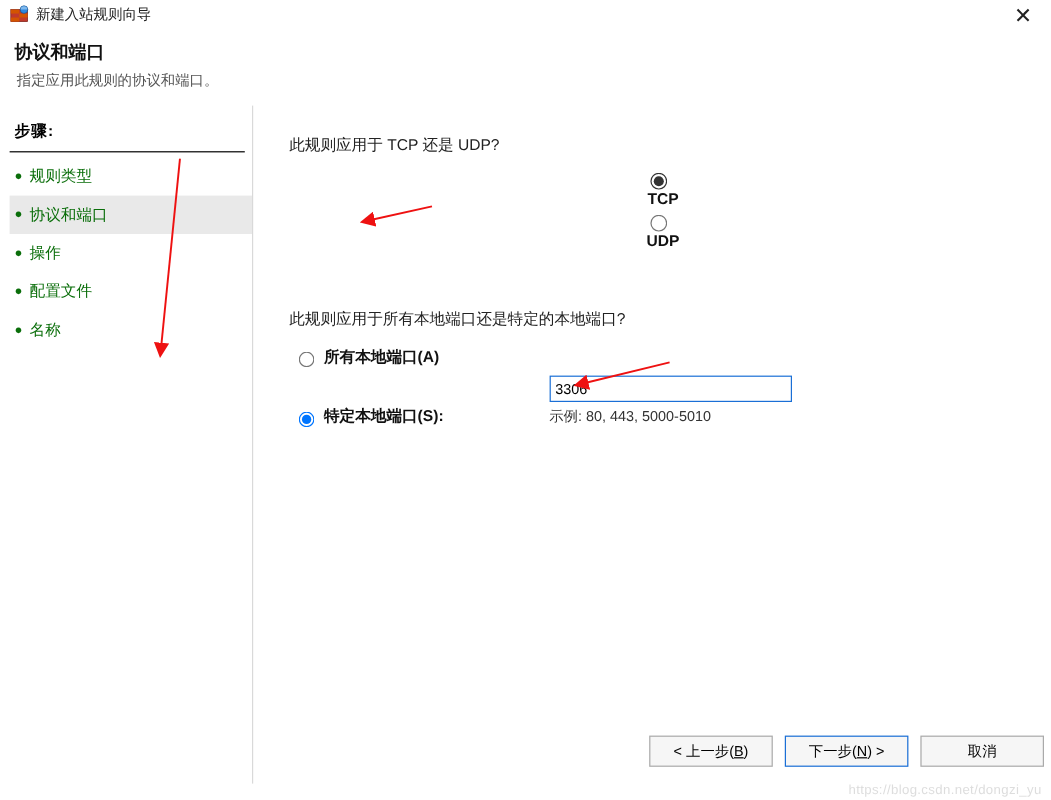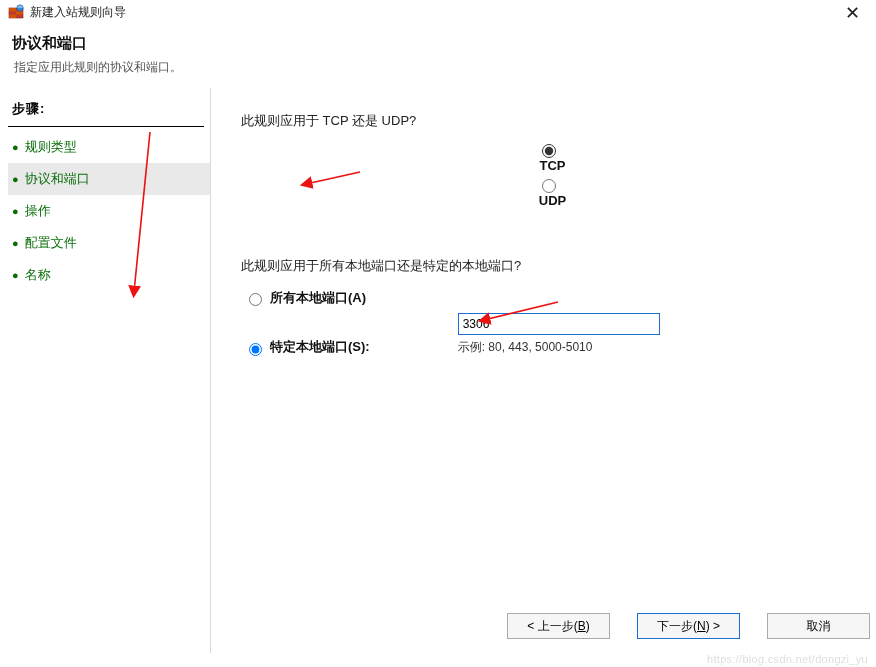--- a/index.html
+++ b/index.html
@@ -135,21 +135,21 @@
     .port-example {
       font-size: 12px;
       color: #333;
       margin-top: 4px;
     }
     .footer {
       position: absolute;
       bottom: 14px;
       right: 6px;
       display: flex;
-      gap: 27px;
+      gap: 10px;
     }
     .btn {
       min-width: 103px;
       height: 26px;
       border: 1px solid #aaa;
       background: #f6f6f6;
       font-size: 12px;
       font-family: inherit;
       cursor: pointer;
       padding: 0 10px;

